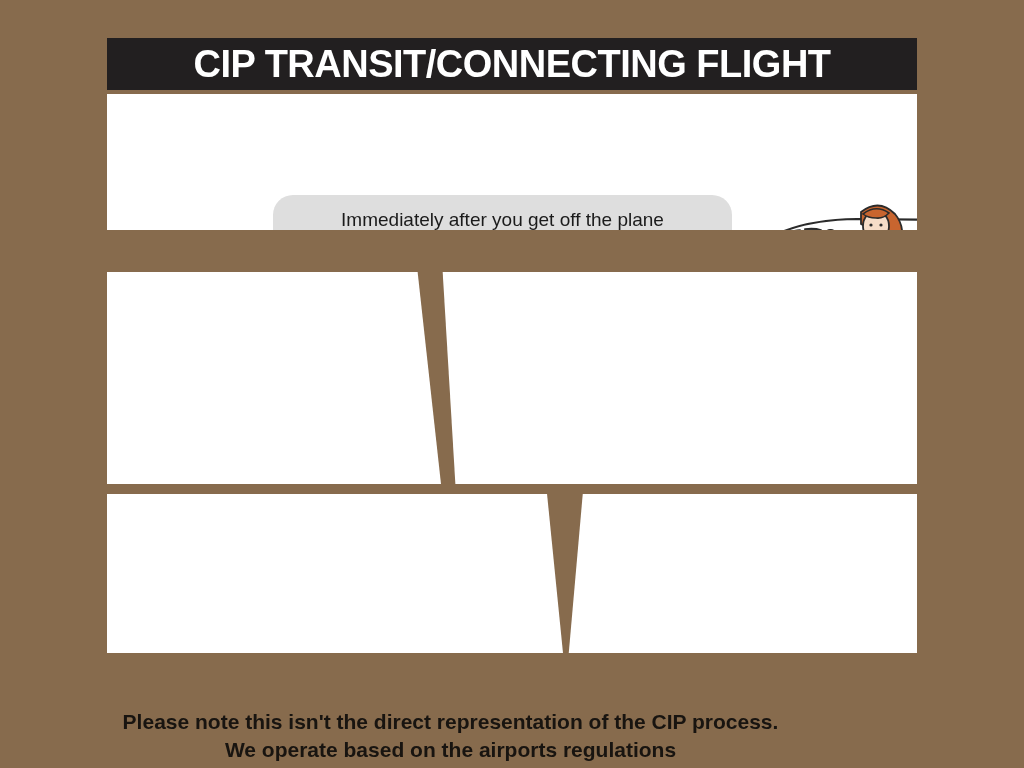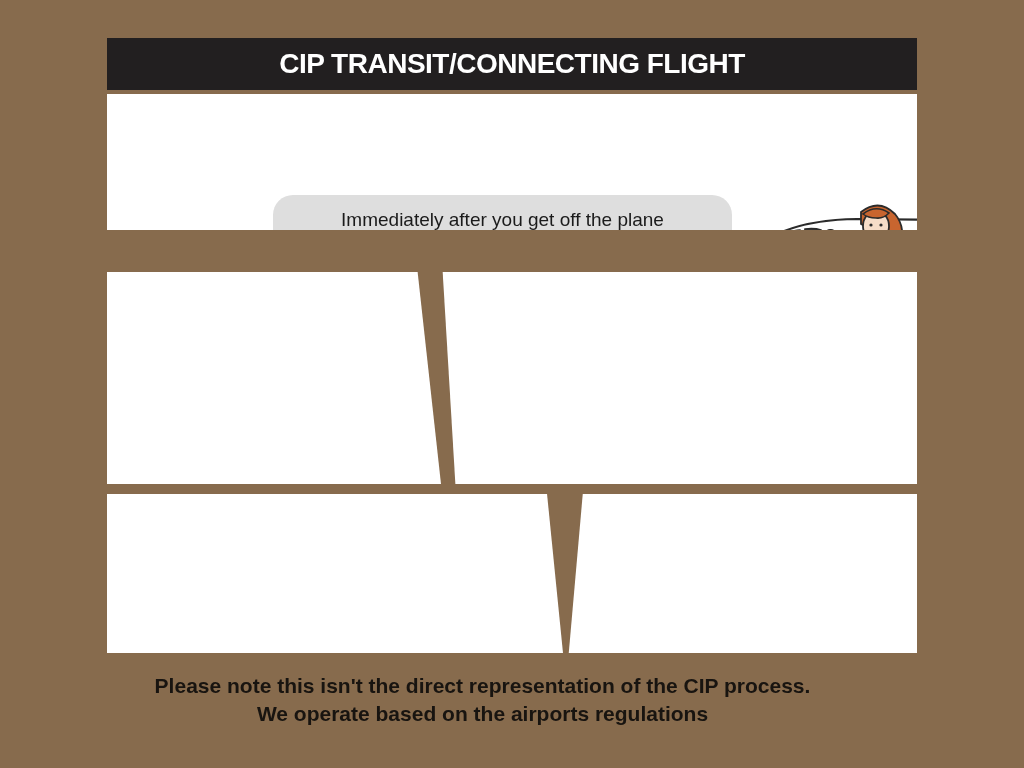--- a/index.html
+++ b/index.html
@@ -27,21 +27,21 @@
     top: 38px;
     width: 810px;
     height: 52px;
     background: #221f20;
     display: flex;
     align-items: center;
     justify-content: center;
   }
   .title-bar .title-text {
     color: #ffffff;
-    font-size: 28px;
+    font-size: 38px;
     font-weight: bold;
     letter-spacing: -0.5px;
     line-height: 1;
     white-space: nowrap;
   }
 
   
   .panel {
     position: absolute;
     background: #ffffff;
@@ -113,29 +113,28 @@
     height: 150px;
     font-size: 19px;
     padding: 6px 14px;
     border-radius: 20px;
   }
 
   
   .footer {
     position: absolute;
     left: 0;
-    top: 672px;
+    top: 708px;
     width: 901px;
     text-align: center;
     color: #181410;
     font-size: 21px;
     font-weight: bold;
     line-height: 1.32;
     white-space: pre-line;
-    margin-left: 32px;
   }
 
   
   .art {
     position: absolute;
   }
   .art svg { display: block; }
 
   .art-plane   { left: 646px; top: 96px;  width: 268px; height: 168px; }
 </style>

